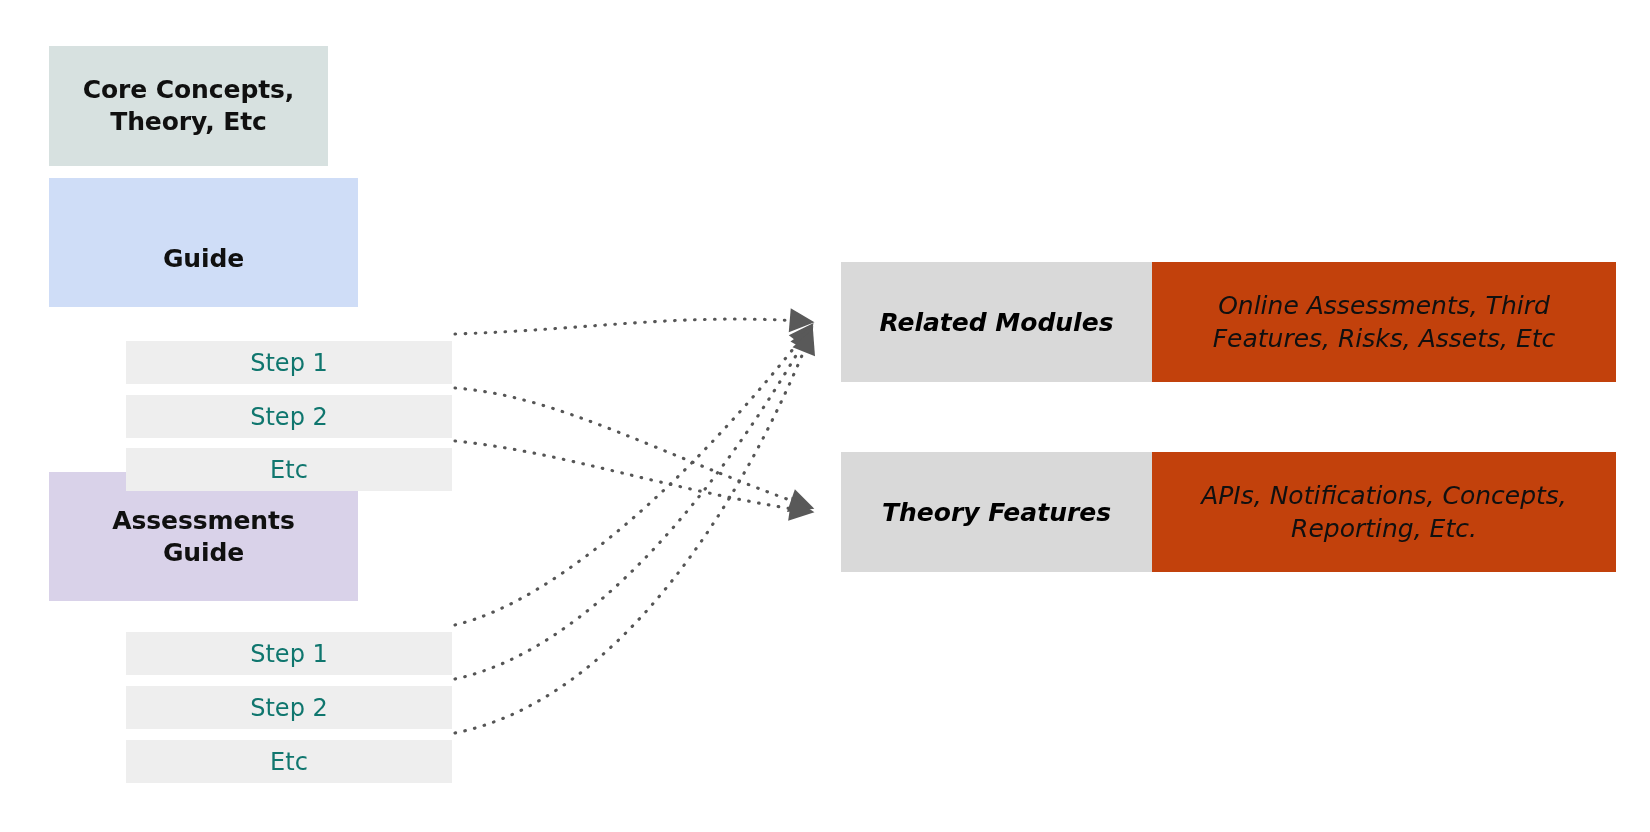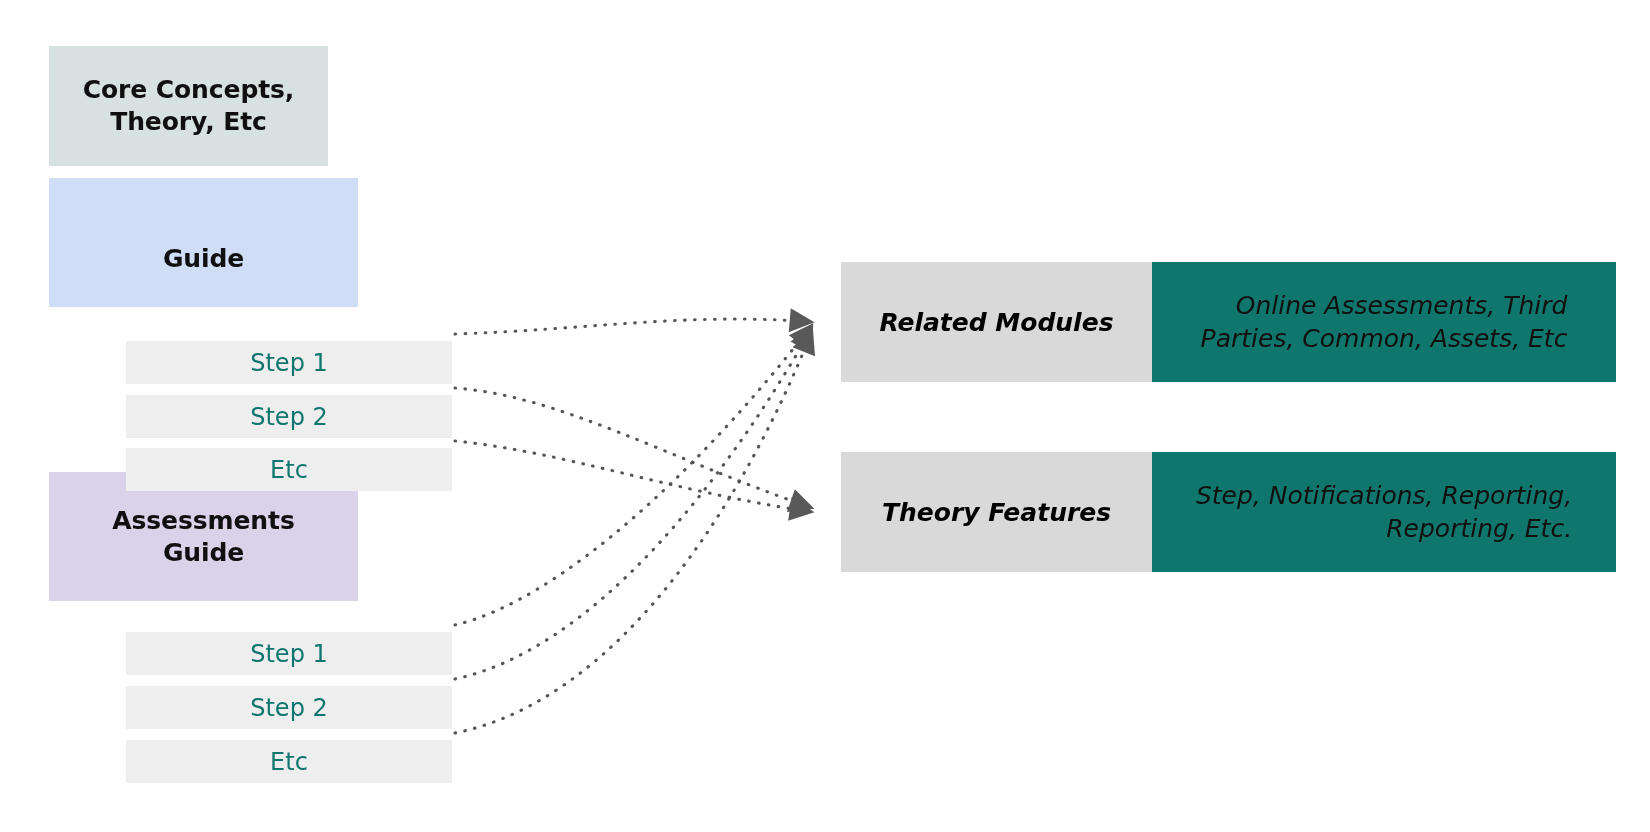--- a/index.html
+++ b/index.html
@@ -105,25 +105,25 @@
     text-align: center;
     font-weight: 700;
     font-style: italic;
     font-size: 25px;
     color: #000000;
     box-sizing: border-box;
     padding: 0 8px;
   }
   .target-body {
     flex: 1 1 auto;
-    background: #0f766e;
-    display: flex;
-    align-items: center;
-    justify-content: center;
-    text-align: right;
+    background: #c2410c;
+    display: flex;
+    align-items: center;
+    justify-content: center;
+    text-align: center;
     font-style: italic;
     font-size: 25px;
     line-height: 1.32;
     color: #101010;
     box-sizing: border-box;
     padding: 0 27px;
   }
 </style>
 </head>
 <body>
@@ -180,28 +180,28 @@
 
   <div class="step-box" id="step-o1">Step 1</div>
   <div class="step-box" id="step-o2">Step 2</div>
   <div class="step-box" id="step-o3">Etc</div>
 
   <div class="target-panel" id="panel-related">
     <div class="target-head">Related Modules</div>
     <div class="target-body">
       <span>
         <span>Online Assessments, Third</span><br>
-        <span>Parties, Common, Assets, Etc</span>
+        <span>Features, Risks, Assets, Etc</span>
       </span>
     </div>
   </div>
 
   <div class="target-panel" id="panel-common">
     <div class="target-head">Theory Features</div>
     <div class="target-body">
       <span>
-        <span>Step, Notifications, Reporting,</span><br>
+        <span>APIs, Notifications, Concepts,</span><br>
         <span>Reporting, Etc.</span>
       </span>
     </div>
   </div>
 
 </div>
 
 </body></html>

